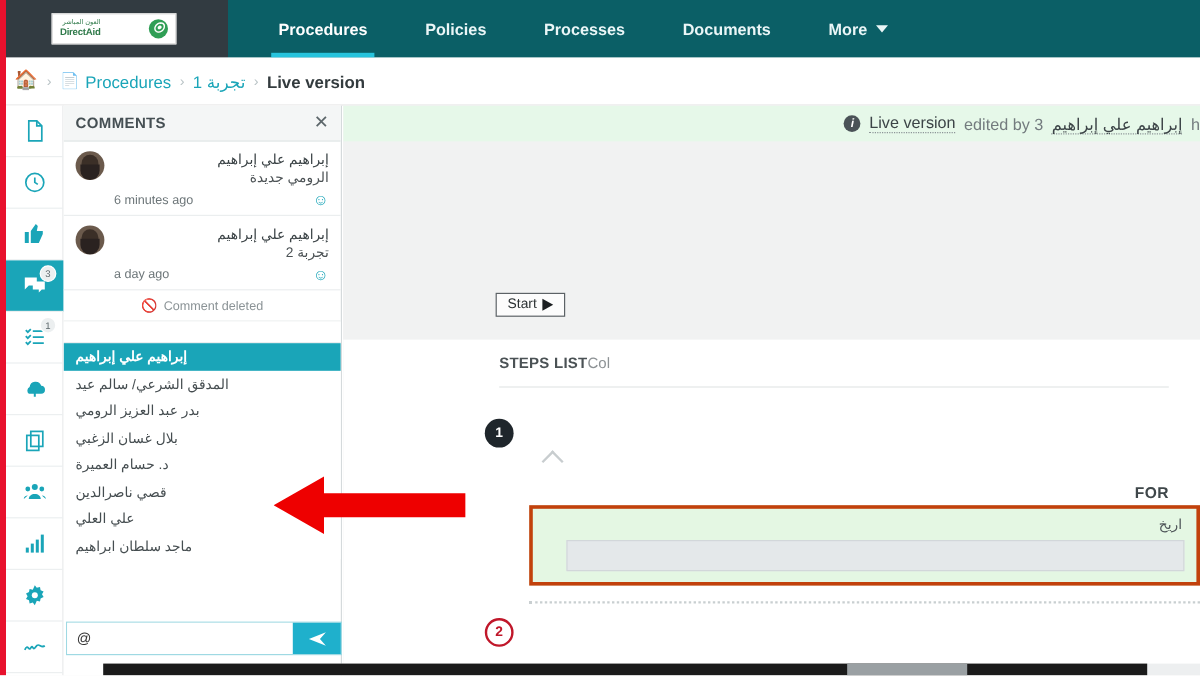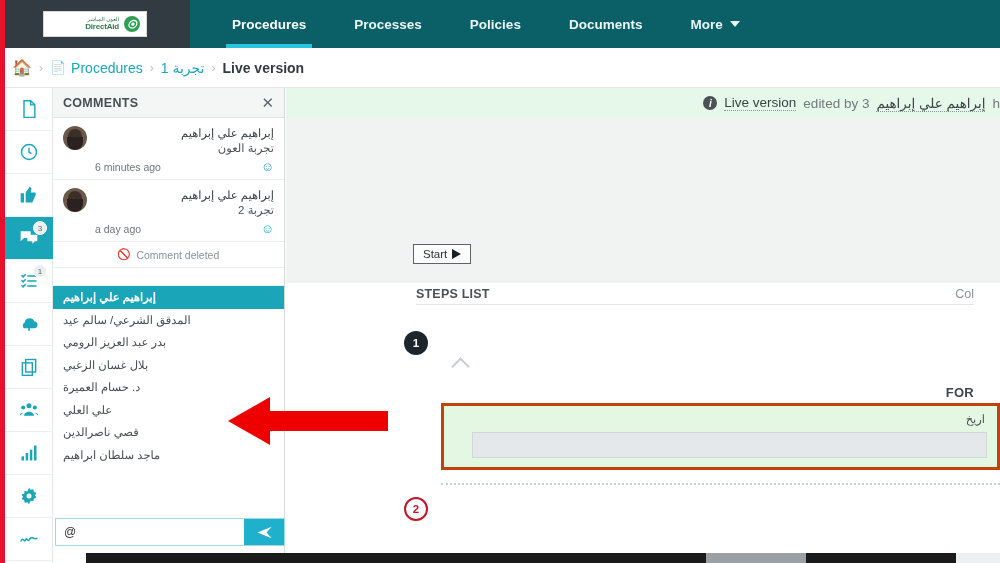--- a/index.html
+++ b/index.html
@@ -17,22 +17,22 @@
   }
 
   
   .navbar { position:absolute; left:0; top:0; width:1000px; height:48px; display:flex; }
   .nav-logo-zone {
     width:190px; height:48px; background:#323b41;
     display:flex; align-items:center; justify-content:center;
   }
   .logo-box {
     background:#fff; border:1px solid #d8d8d8; padding:3px 6px;
-    display:flex; align-items:center; gap:5px; width:104px; height:26px;
-    justify-content:flex-end;
+    display:flex; align-items:center; gap:22px; width:104px; height:26px;
+    justify-content:space-between;
   }
   .logo-text { display:flex; flex-direction:column; line-height:1; }
   .logo-ar { font-size:5.5px; color:#2f7a4a; letter-spacing:.2px; text-align:right; }
   .logo-en { font-size:8px; font-weight:bold; color:#2f7a4a; letter-spacing:-.2px; }
   .logo-mark {
     width:16px; height:16px; border-radius:50%; background:#2f9e55;
     display:flex; align-items:center; justify-content:center;
     color:#fff; font-size:10px; font-weight:bold; font-style:italic;
   }
   .nav-menu {
@@ -183,22 +183,22 @@
     padding:3px 9px; font-size:11.5px; color:#2b3133;
     display:flex; align-items:center; gap:5px; cursor:pointer;justify-content:flex-end;
   }
   .play-tri {
     width:0; height:0; border-left:9px solid #1b1f21;
     border-top:5.5px solid transparent; border-bottom:5.5px solid transparent;
   }
 
   .steps-area { background:#ffffff; height:280px; position:relative; padding:0 0 0 0; }
   .steps-head {
-    height:22px; margin:0 26px 0 130px; display:flex;
-    align-items:center; justify-content:space-between;
+    height:40px; margin:0 26px 0 130px; display:flex;
+    align-items:center; 
     border-bottom:1px solid #e3e6e7;
   }
   .steps-title { font-size:12.5px; font-weight:bold; color:#4b5255; letter-spacing:.2px; }
   .steps-col { font-size:12.5px; color:#8d9295; }
 
   .step-row { position:relative; }
   .step-badge {
     position:absolute; width:24px; height:24px; border-radius:50%;
     display:flex; align-items:center; justify-content:center;
     font-size:11.5px; font-weight:bold;
@@ -255,24 +255,24 @@
           <span class="logo-en">DirectAid</span>
         </div>
         <span class="logo-mark">⦿</span>
       </div>
     </div>
     <div class="nav-menu">
       <div class="nav-item active">
         <span>Procedures</span>
       </div>
       <div class="nav-item">
+        <span>Policies</span>
+      </div>
+      <div class="nav-item">
         <span>Processes</span>
-      </div>
-      <div class="nav-item">
-        <span>Policies</span>
       </div>
       <div class="nav-item">
         <span>Documents</span>
       </div>
       <div class="nav-item">
         <span>More</span>
         <span class="caret"></span>
       </div>
     </div>
   </div>
@@ -365,21 +365,21 @@
   <div class="comments-panel">
     <div class="cp-header">
       <span class="cp-title">COMMENTS</span>
       <span class="cp-close">✕</span>
     </div>
 
     <div class="comment">
       <div class="avatar"></div>
       <div class="c-body">
         <div class="c-name">إبراهيم علي إبراهيم</div>
-        <div class="c-text">تجربة العون</div>
+        <div class="c-text">الرومي جديدة</div>
         <div class="c-foot">
           <span class="c-time">6 minutes ago</span>
           <span class="c-smiley">☺</span>
         </div>
       </div>
     </div>
 
     <div class="comment">
       <div class="avatar"></div>
       <div class="c-body">
@@ -398,22 +398,22 @@
     </div>
 
     <div class="gap-row"></div>
 
     <div class="mention-list">
       <div class="m-item selected">إبراهيم علي إبراهيم</div>
       <div class="m-item">المدقق الشرعي/ سالم عيد</div>
       <div class="m-item">بدر عبد العزيز الرومي</div>
       <div class="m-item">بلال غسان الزغبي</div>
       <div class="m-item">د. حسام العميرة</div>
+      <div class="m-item">قصي ناصرالدين</div>
       <div class="m-item">علي العلي</div>
-      <div class="m-item">قصي ناصرالدين</div>
       <div class="m-item">ماجد سلطان ابراهيم</div>
     </div>
   </div>
 
   <div class="composer">
     <input type="text" value="@" style="">
     <div class="send-btn">
       <svg viewBox="0 0 24 24">
           <path d="M2 12l20-8-7 8 7 8z"></path>
         </svg>

